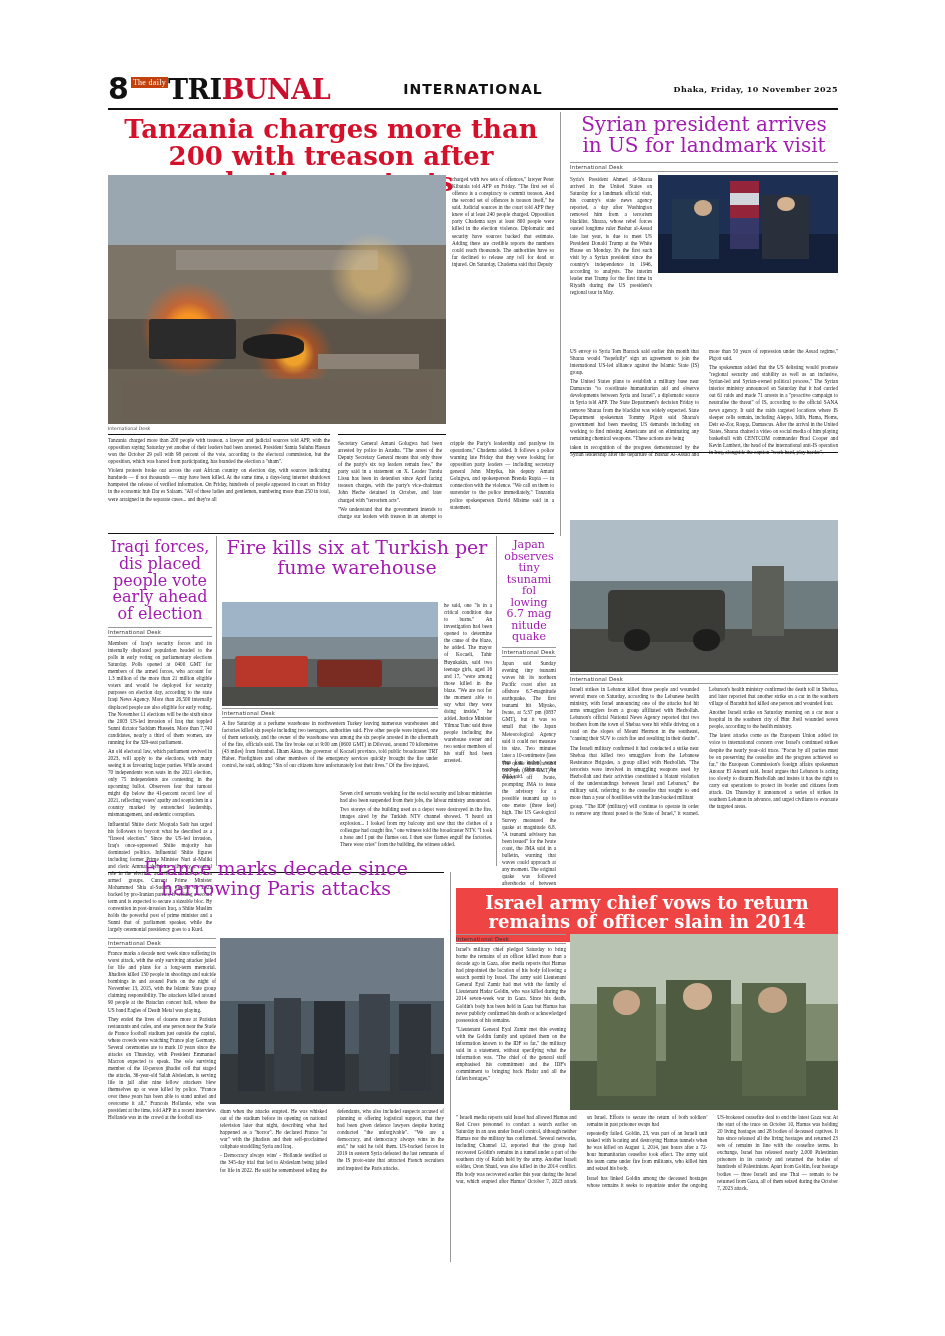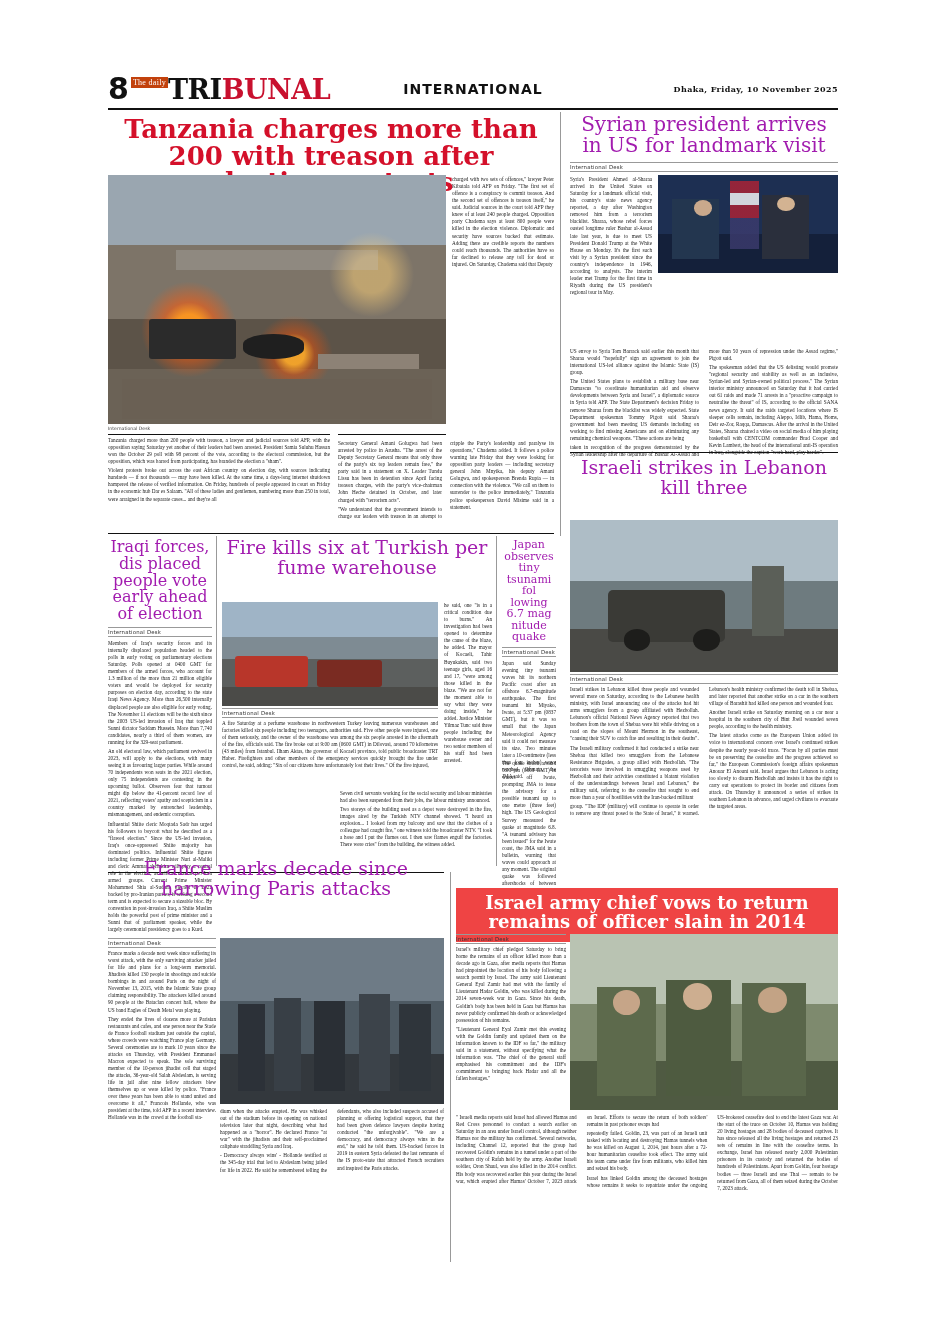--- a/index.html
+++ b/index.html
@@ -190,23 +190,20 @@
     <div class="body-txt" style="column-count:2; column-gap:10px;">
       <p>US envoy to Syria Tom Barrack said earlier this month that Sharaa would "hopefully" sign an agreement to join the international US-led alliance against the Islamic State (IS) group.</p>
       <p>The United States plans to establish a military base near Damascus "to coordinate humanitarian aid and observe developments between Syria and Israel", a diplomatic source in Syria told AFP. The State Department's decision Friday to remove Sharaa from the blacklist was widely expected. State Department spokesman Tommy Pigott said Sharaa's government had been meeting US demands including on working to find missing Americans and on eliminating any remaining chemical weapons. "These actions are being</p>
       <p>taken in recognition of the progress demonstrated by the Syrian leadership after the departure of Bashar Al-Assad and more than 50 years of repression under the Assad regime," Pigott said.</p>
       <p>The spokesman added that the US delisting would promote "regional security and stability as well as an inclusive, Syrian-led and Syrian-owned political process." The Syrian interior ministry announced on Saturday that it had carried out 61 raids and made 71 arrests in a "proactive campaign to neutralise the threat" of IS, according to the official SANA news agency. It said the raids targeted locations where IS sleeper cells remain, including Aleppo, Idlib, Hama, Homs, Deir ez-Zor, Raqqa, Damascus. After the arrival in the United States, Sharaa chaired a video on social media of him playing basketball with CENTCOM commander Brad Cooper and Kevin Lambert, the head of the international anti-IS operation in Iraq, alongside the caption "work hard, play harder".</p>
     </div>
   </div>
 
   <div class="box hr" style="left:570px; top:452px; width:268px;"></div>
 
-  <div class="box" style="left:570px; top:455px; width:268px;">
-    <div class="hl-blk" style="font-size:19px; margin:3px 0 5px 0;">Israeli strikes in Lebanon kill three</div>
-  </div>
   <div class="box photo ph-leb" style="left:570px; top:520px; width:268px; height:152px;">
     <div style="position:absolute;left:14%;top:46%;width:44%;height:34%;background:#3a3a36;border-radius:5px;"></div>
     <div style="position:absolute;left:20%;top:72%;width:10%;height:14%;background:#1d1d1b;border-radius:50%;"></div>
     <div style="position:absolute;left:46%;top:72%;width:10%;height:14%;background:#1d1d1b;border-radius:50%;"></div>
     <div style="position:absolute;left:68%;top:30%;width:12%;height:46%;background:#5b5f58;"></div>
   </div>
   <div class="box desk" style="left:570px; top:674px; width:268px;">International Desk</div>
   <div class="box" style="left:570px; top:686px; width:268px;">
     <div class="body-txt" style="column-count:2; column-gap:10px;">
       <p>Israeli strikes in Lebanon killed three people and wounded several more on Saturday, according to the Lebanese health ministry, with Israel announcing one of the attacks had hit arms smugglers from a group affiliated with Hezbollah. Lebanon's official National News Agency reported that two brothers from the town of Shebaa were hit while driving on a road on the slopes of Mount Hermon in the southeast, "causing their SUV to catch fire and resulting in their deaths".</p>

